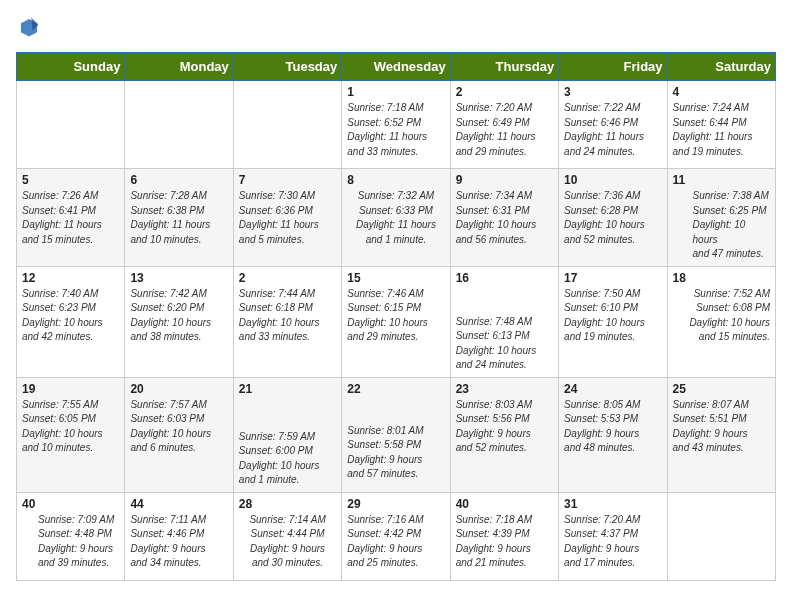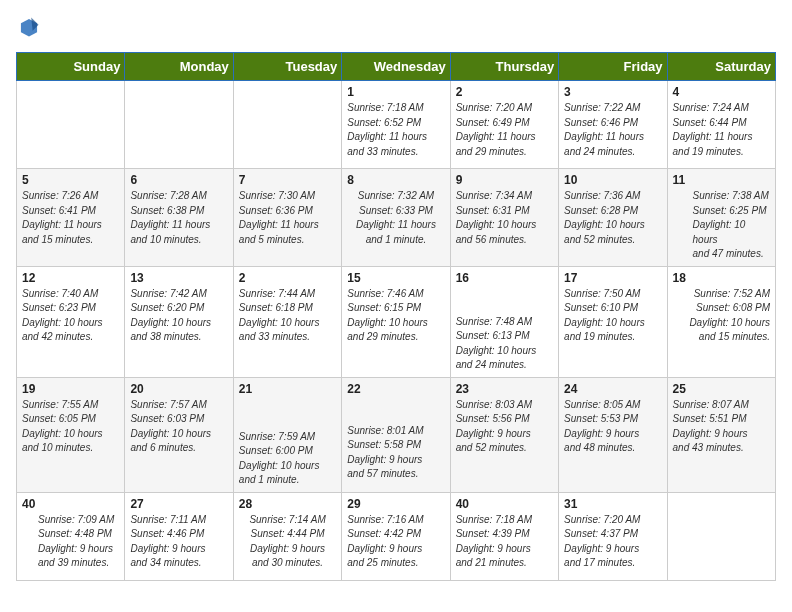--- a/index.html
+++ b/index.html
@@ -311,21 +311,21 @@
       </tr>
       <tr>
         <td>
           <div class="day-num">40</div>
           <div class="day-info" style="white-space: pre-line; margin-left: 16px;">Sunrise: 7:09 AM
 Sunset: 4:48 PM
 Daylight: 9 hours
 and 39 minutes.</div>
         </td>
         <td>
-          <div class="day-num">27</div>
+          <div class="day-num">44</div>
           <div class="day-info" style="white-space: pre-line;">Sunrise: 7:11 AM
 Sunset: 4:46 PM
 Daylight: 9 hours
 and 34 minutes.</div>
         </td>
         <td>
           <div class="day-num">28</div>
           <div class="day-info" style="white-space: pre-line; text-align: center;">Sunrise: 7:14 AM
 Sunset: 4:44 PM
 Daylight: 9 hours

